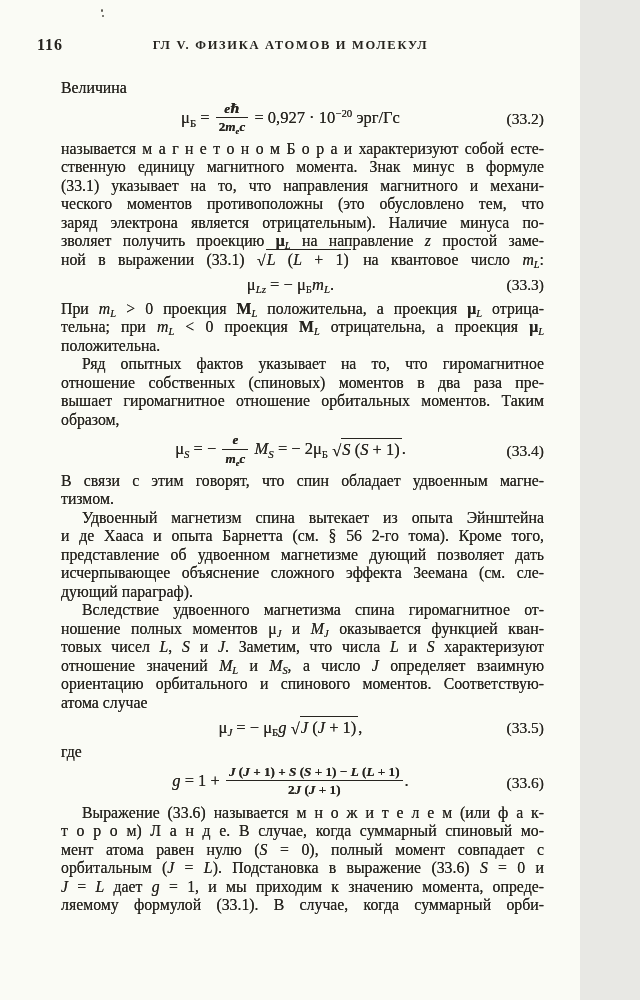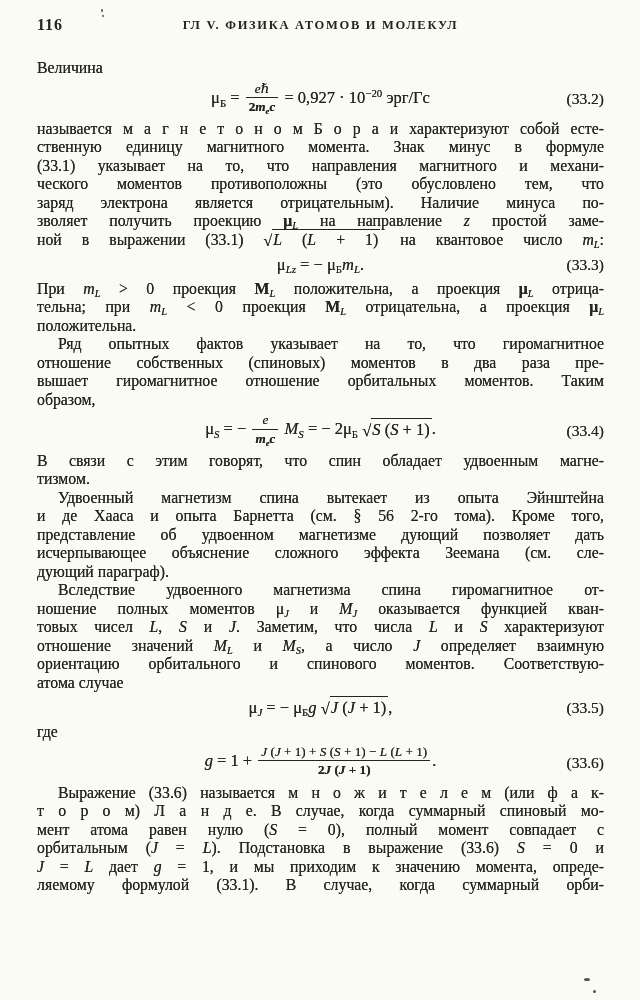--- a/index.html
+++ b/index.html
@@ -1,32 +1,33 @@
 <!DOCTYPE html>
 <html><head>
 <meta charset="utf-8">
 <style>
   html,body{margin:0;padding:0;background:#e8e8e4;}
   .page{
-    position:relative;width:640px;height:1000px;box-sizing:border-box;
+    position:relative;width:580px;height:1000px;box-sizing:border-box;
     background:#fafbf5;color:#26241f;overflow:hidden;
     font-family:"Liberation Serif","DejaVu Serif",serif;
-    padding:16px 36px 0 37px;
+    padding:36px 36px 0 37px;
   }
   .header{position:relative;height:20px;margin-bottom:23px;font-weight:bold;}
   .pnum{font-size:16px;letter-spacing:1px;}
   .rtitle{
     position:absolute;left:50%;top:2px;transform:translateX(-50%);
     font-size:12.5px;letter-spacing:1.7px;white-space:nowrap;
   }
   .body-col{position:relative;}
   .line{
     font-size:15.8px;line-height:18.5px;
     text-align:justify;text-align-last:justify;
     text-shadow:0 0 0.5px rgba(34,31,26,.85);
+    margin-left:24px;
   }
   .line.endline{text-align:left;text-align-last:left;}
   .para{margin:0;}
   .para.indent .line:first-child{text-indent:21px;}
   i{font-style:italic;}
   b{font-weight:bold;}
   sub{font-size:.66em;vertical-align:-.32em;line-height:0;}
   sub.it{font-style:italic;}
   sup{font-size:.66em;vertical-align:.55em;line-height:0;}
   .eq{
@@ -38,21 +39,21 @@
     text-shadow:0 0 0.5px rgba(34,31,26,.85);
   }
   .eqnum{
     position:absolute;right:0;top:50%;transform:translateY(-50%);
     font-size:15.5px;text-shadow:0 0 0.5px rgba(34,31,26,.85);
   }
   .fr{
     display:inline-block;vertical-align:middle;text-align:center;
     font-size:.8em;line-height:1.15;margin:0 2px;transform:translateY(-2px);
   }
-  .fr .n{display:block;border-bottom:1px solid currentColor;padding:0 3px 1px;}
+  .fr .n{display:block;border-bottom:1px solid currentColor;padding:0 3px 1px;font-weight:bold;}
   .fr .d{display:block;padding:1px 3px 0;font-weight:bold;}
   .sq{white-space:nowrap;}
   .sq .rad{display:inline-block;font-style:normal;transform:translateY(1px);}
   .sq .sqb{border-top:1.3px solid currentColor;padding:1px 2px 0 1px;}
   .speck{position:absolute;background:#55534a;border-radius:50%;}
 </style>
 </head>
 <body>
 
 <div class="page">

